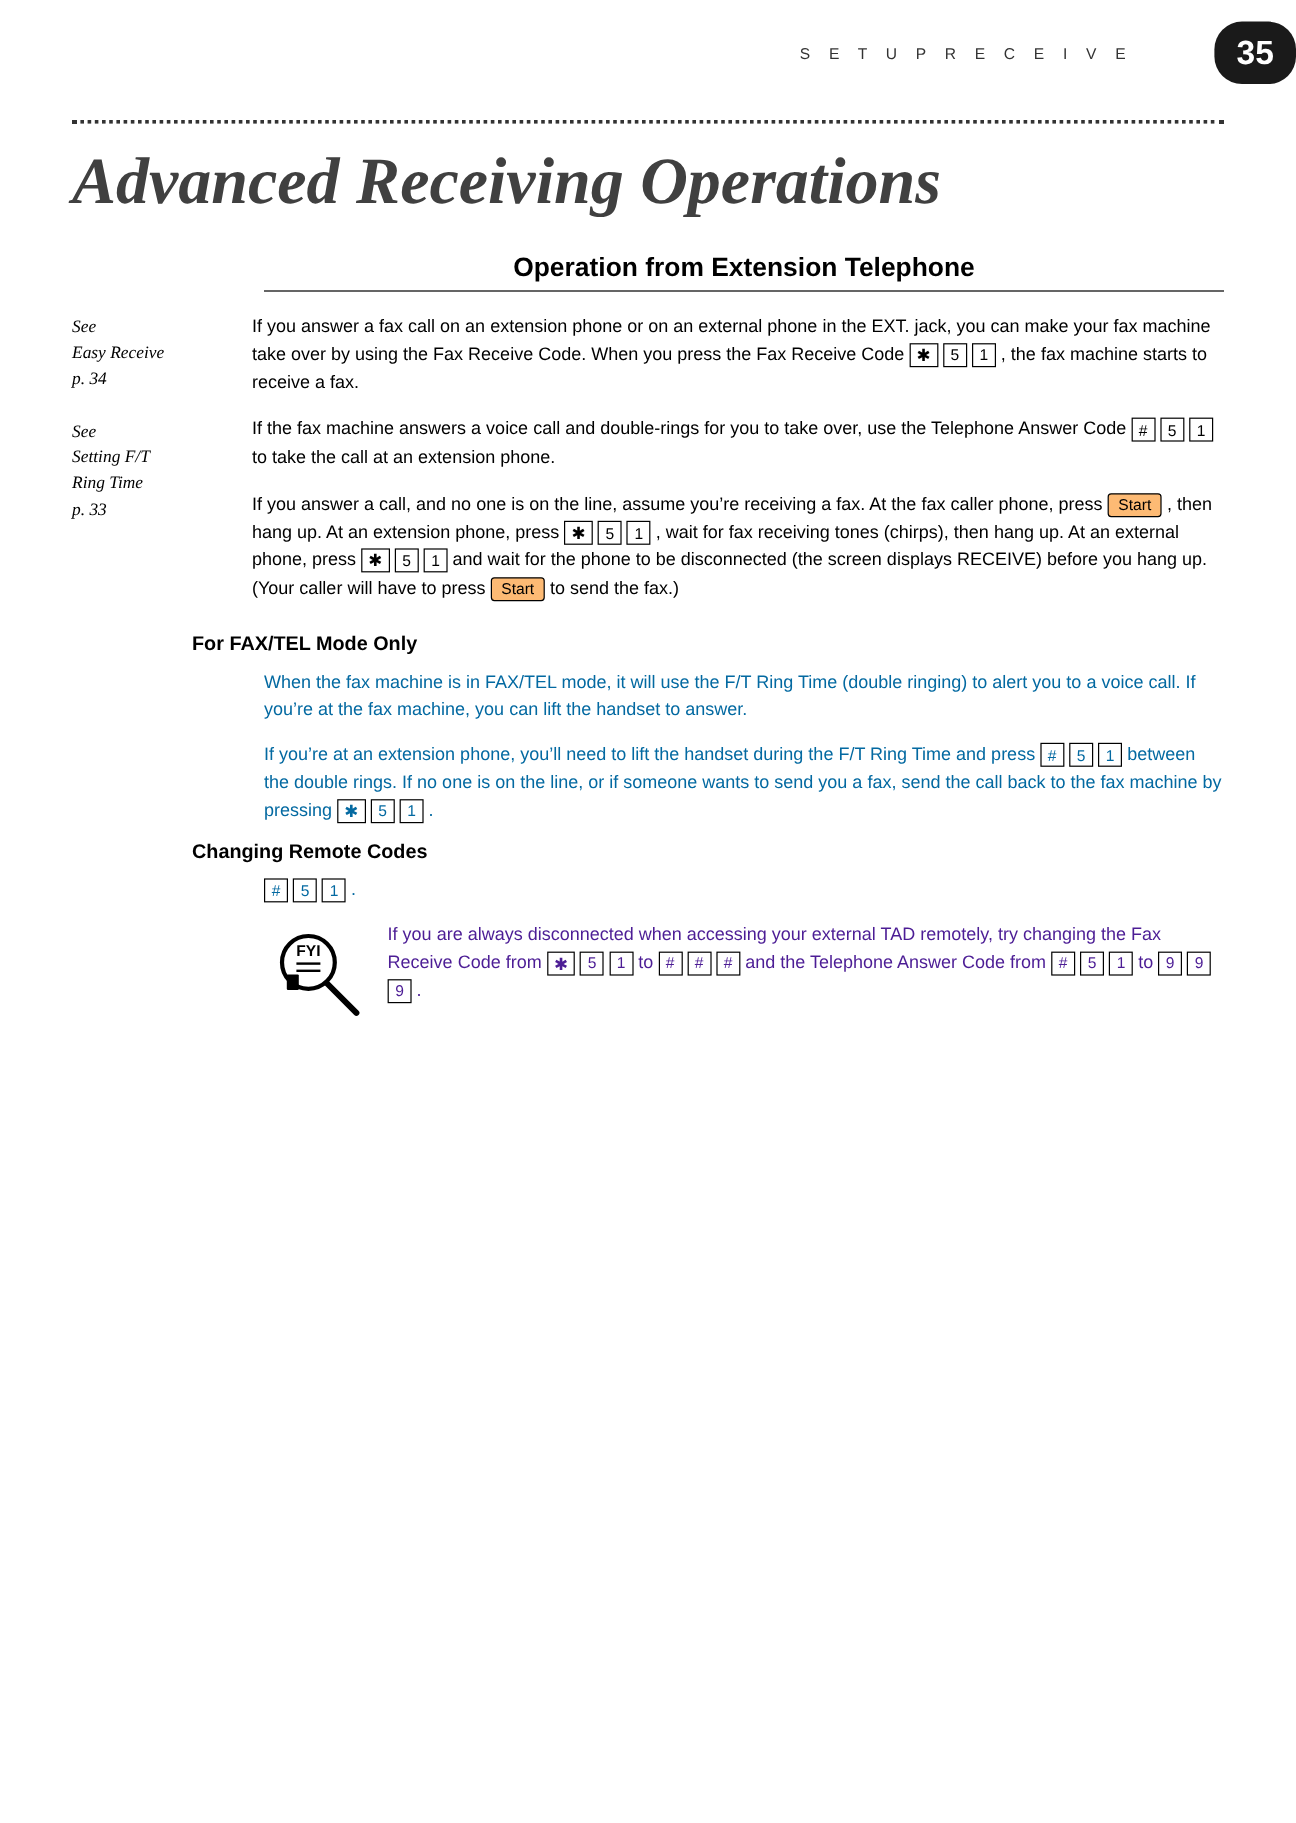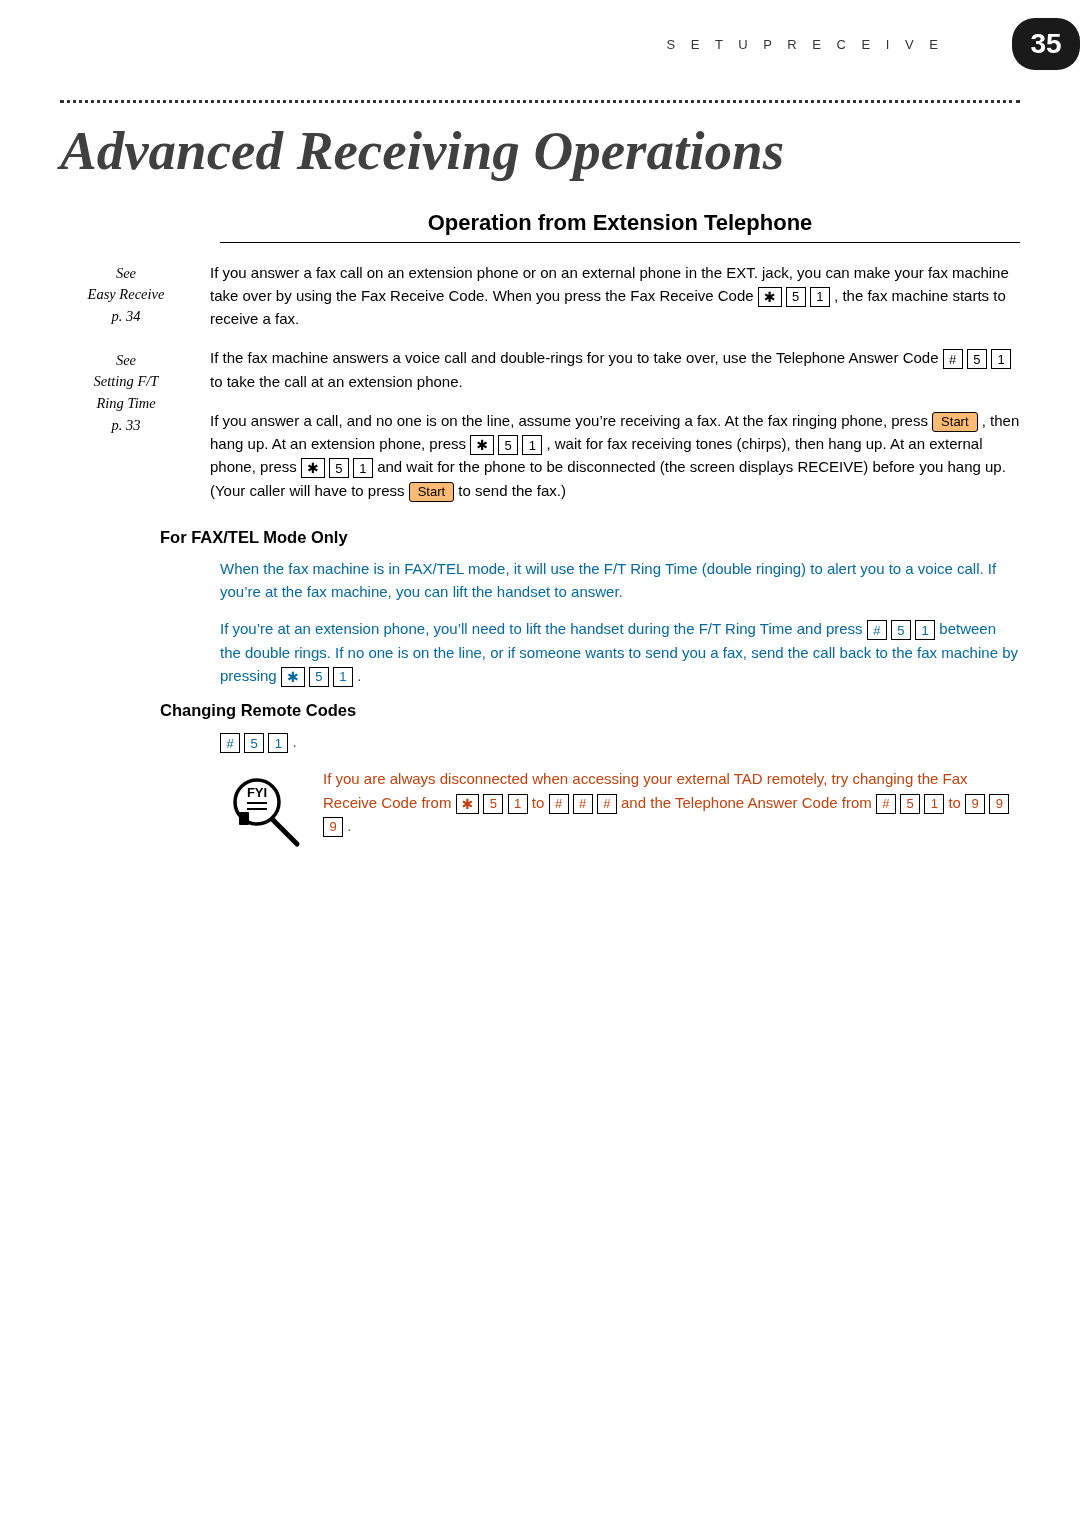--- a/index.html
+++ b/index.html
@@ -103,21 +103,21 @@
 
     
     .body-section {
       display: flex;
       margin-bottom: 0;
     }
 
     .sidebar {
       width: 150px;
       min-width: 150px;
-      text-align: center;
+      text-align: left;
       padding-right: 18px;
       font-family: 'Times New Roman', Times, serif;
       font-size: 14.5px;
       font-style: italic;
       line-height: 1.5;
       color: #000000;
       padding-top: 2px;
     }
 
     .main-text {
@@ -196,21 +196,21 @@
       display: flex;
       align-items: center;
       justify-content: flex-end;
     }
 
     .fyi-text {
       flex: 1;
       font-family: Arial, Helvetica, sans-serif;
       font-size: 15px;
       line-height: 1.55;
-      color: #c2410c;
+      color: #4c1d95;
     }
 
     .full-width-text {
       margin-left: 160px;
       font-family: Arial, Helvetica, sans-serif;
       font-size: 15px;
       line-height: 1.55;
       color: #0369a1;
       margin-bottom: 14px;
     }
@@ -256,21 +256,21 @@
         </p>
         <p>
           <span>If the fax machine answers a voice call and double-rings for you to take over, use the Telephone Answer Code</span>
           <span class="key-btn hash">#</span>
           <span class="key-btn">5</span>
           <span class="key-btn">1</span>
           <span> </span>
           <span>to take the call at an extension phone.</span>
         </p>
         <p>
-          <span>If you answer a call, and no one is on the line, assume you’re receiving a fax. At the fax ringing phone, press</span>
+          <span>If you answer a call, and no one is on the line, assume you’re receiving a fax. At the fax caller phone, press</span>
           <span class="start-btn">Start</span>
           <span>, then hang up. At an extension phone, press</span>
           <span class="key-btn star">✱</span>
           <span class="key-btn">5</span>
           <span class="key-btn">1</span>
           <span>, wait for fax receiving tones (chirps), then hang up.  At an external phone, press</span>
           <span class="key-btn star">✱</span>
           <span class="key-btn">5</span>
           <span class="key-btn">1</span>
           <span>and wait for the phone to be disconnected (the screen displays RECEIVE) before you hang up. (Your caller will have to press</span>

